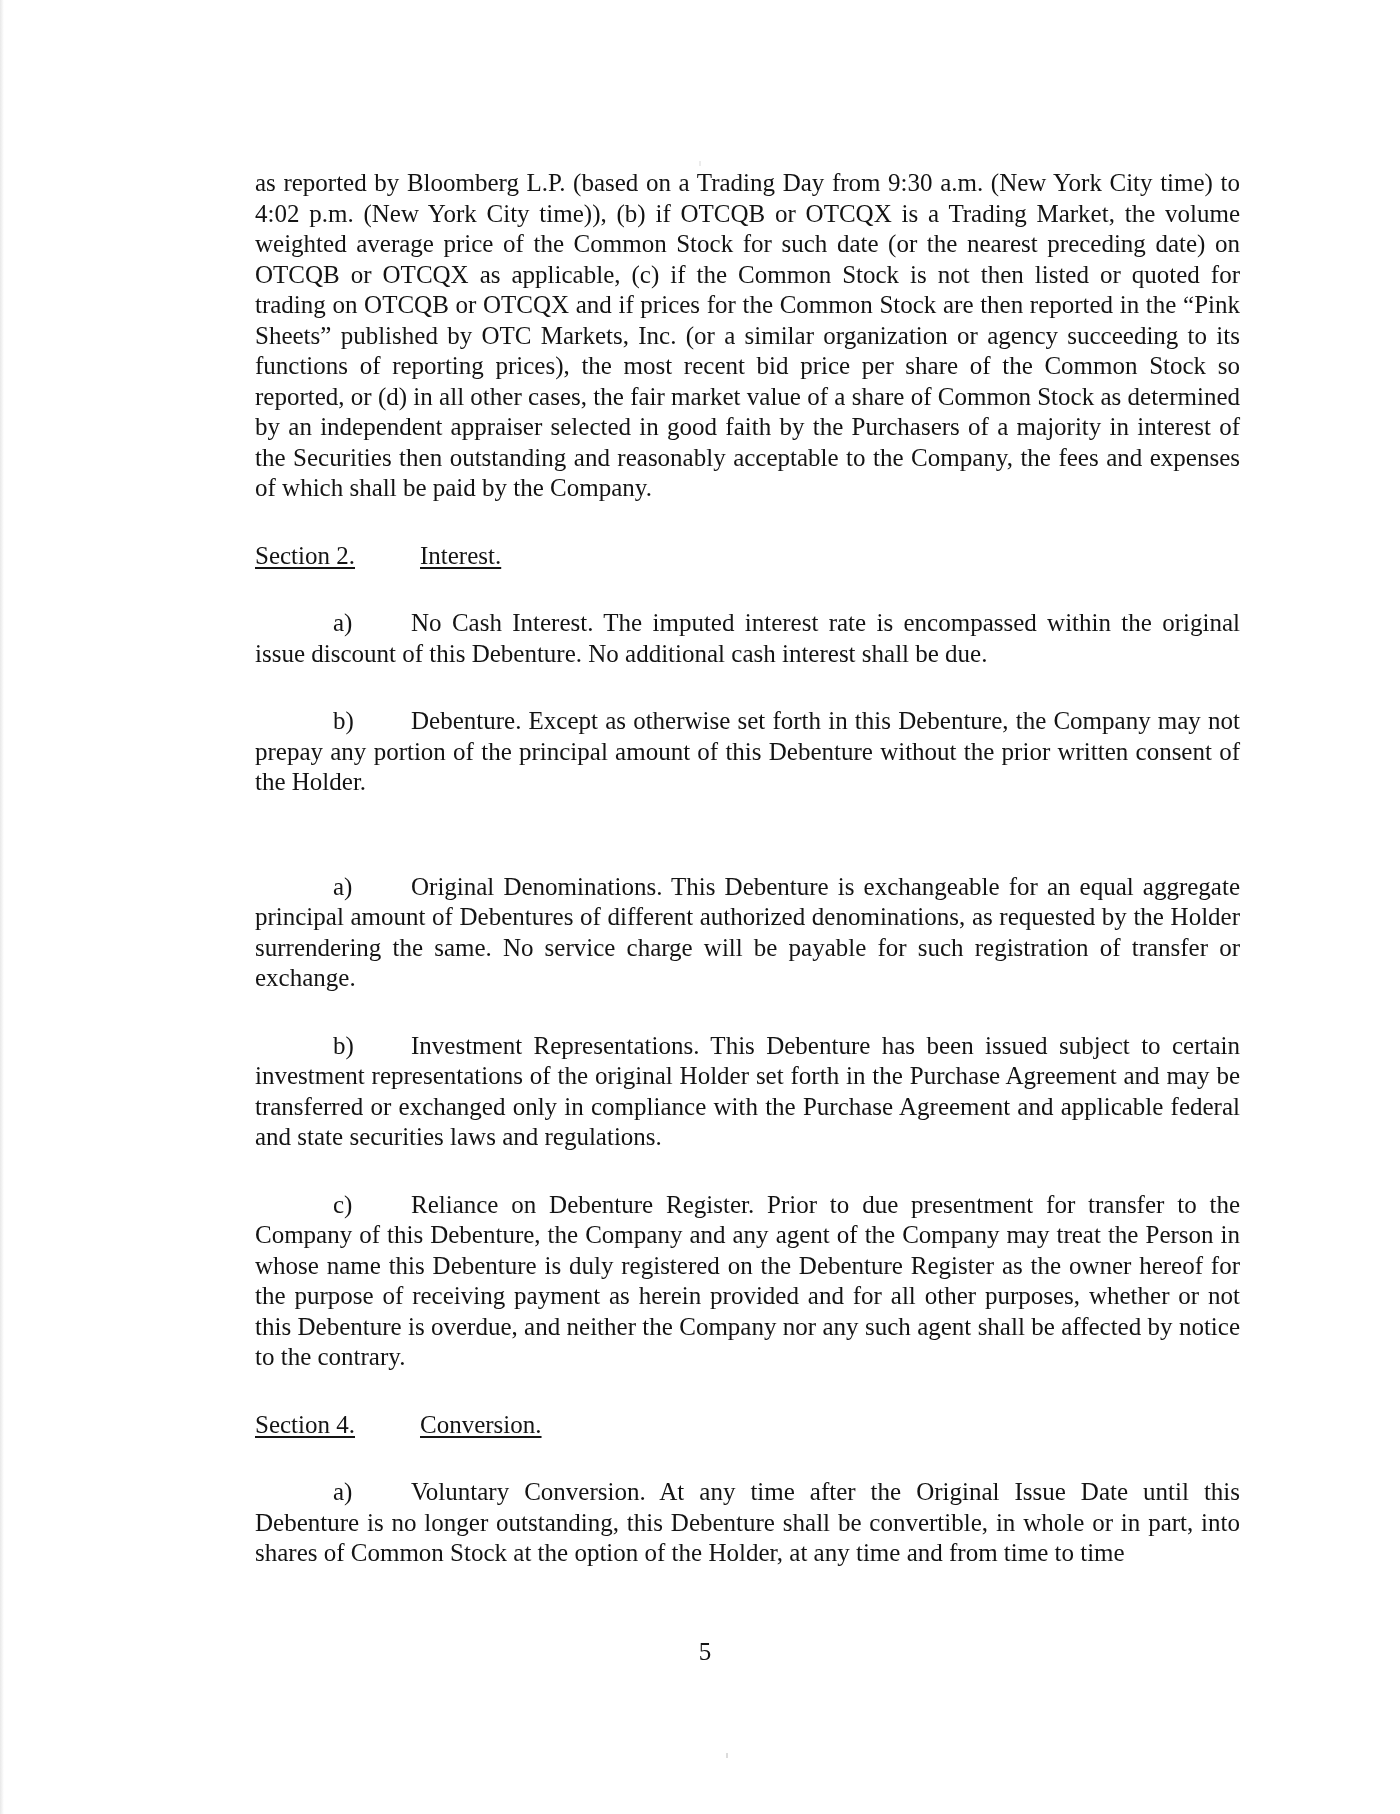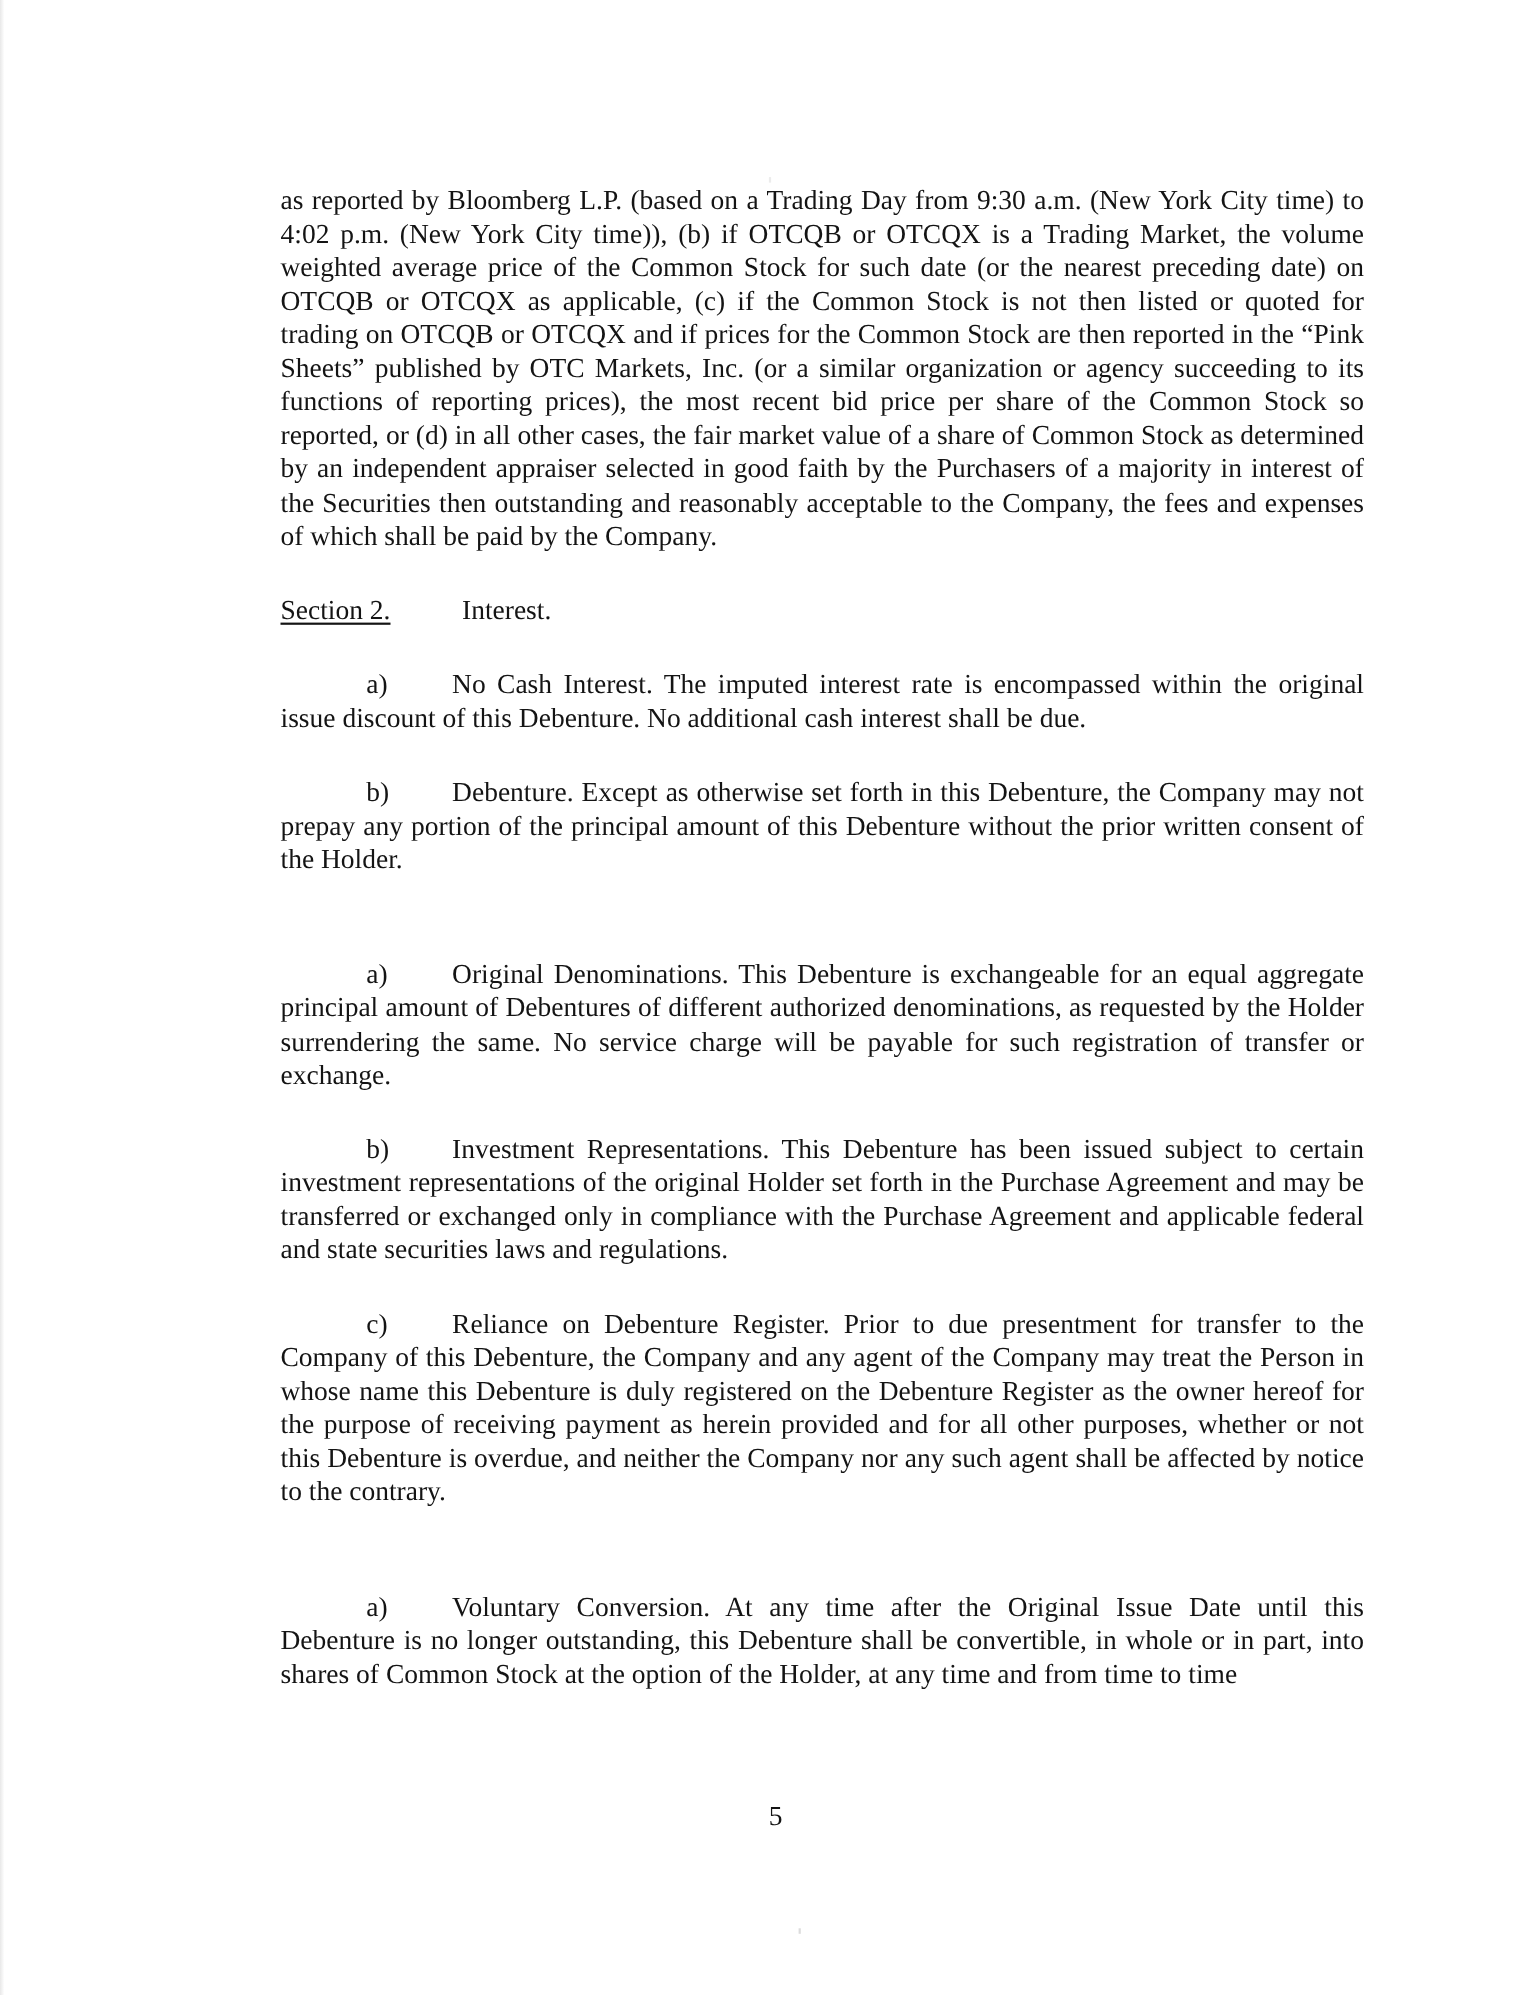--- a/index.html
+++ b/index.html
@@ -49,20 +49,21 @@
     margin: 0;
     display: flex;
     align-items: flex-start;
   }
   .section-num {
     width: 165px;
     text-decoration: underline;
     text-underline-offset: 3px;
   }
   .section-title {
+    text-decoration: underline;
     text-underline-offset: 3px;
   }
   .gap-lg { height: 37px; }
   .page-number {
     position: absolute;
     top: 1638px;
     left: 0;
     width: 1400px;
     text-align: center;
     font-size: 25px;
@@ -121,20 +122,24 @@
   <div class="gap-lg"></div>
 
   <p class="para indent-item"><span class="item-label">b)</span><span class="u">Investment Representations</span><span>. This Debenture has been issued subject to certain investment representations of the original Holder set forth in the Purchase Agreement and may be transferred or exchanged only in compliance with the Purchase Agreement and applicable federal and state securities laws and regulations.</span></p>
 
   <div class="gap-lg"></div>
 
   <p class="para indent-item"><span class="item-label">c)</span><span class="u">Reliance on Debenture Register</span><span>. Prior to due presentment for transfer to the Company of this Debenture, the Company and any agent of the Company may treat the Person in whose name this Debenture is duly registered on the Debenture Register as the owner hereof for the purpose of receiving payment as herein provided and for all other purposes, whether or not this Debenture is overdue, and neither the Company nor any such agent shall be affected by notice to the contrary.</span></p>
 
   <div class="gap-lg"></div>
 
+  <div class="section-heading">
+    <span class="section-num">Section 4.</span>
+    <span class="section-title">Conversion.</span>
+  </div>
 
   <div class="gap-lg"></div>
 
   <p class="para indent-item"><span class="item-label">a)</span><span class="u">Voluntary Conversion</span><span>. At any time after the Original Issue Date until this Debenture is no longer outstanding, this Debenture shall be convertible, in whole or in part, into shares of Common Stock at the option of the Holder, at any time and from time to time</span></p>
 
 </div>
 
 <div class="page-number"><span>5</span></div>
 
 <div class="scan-mark"></div>

